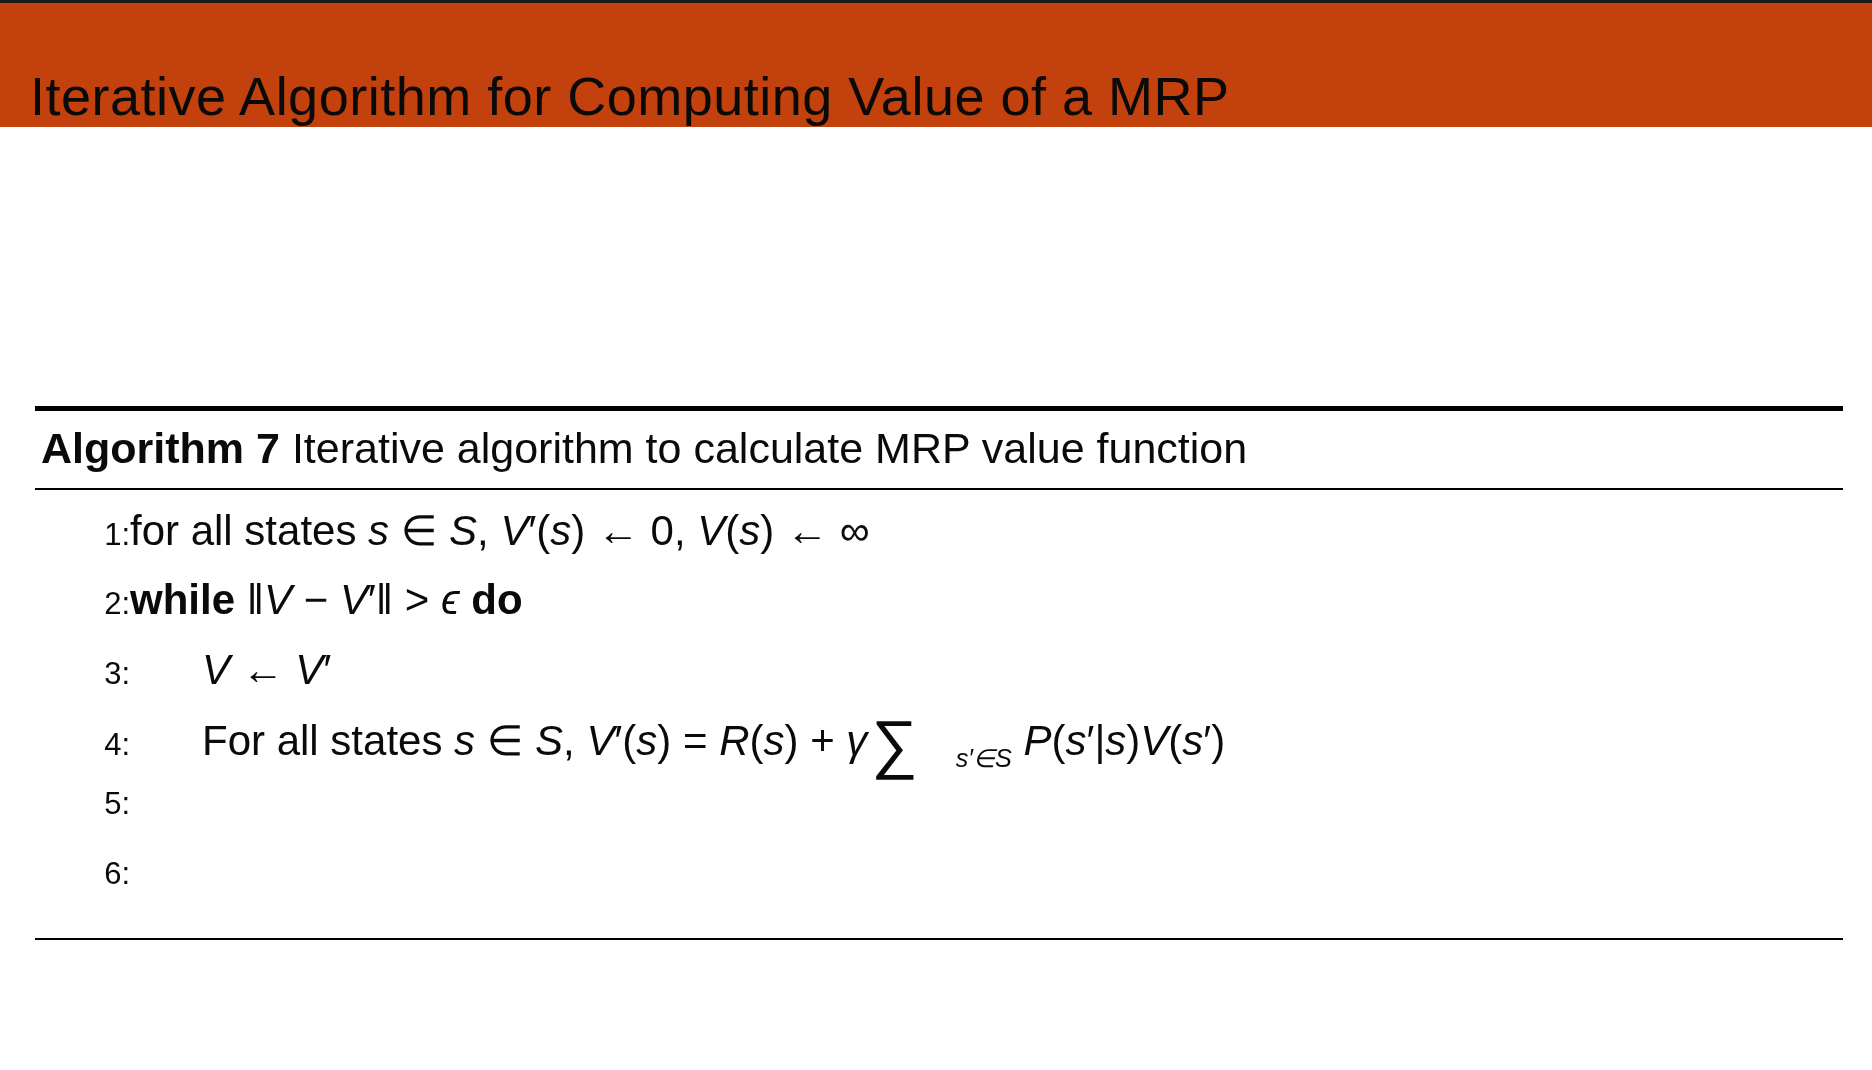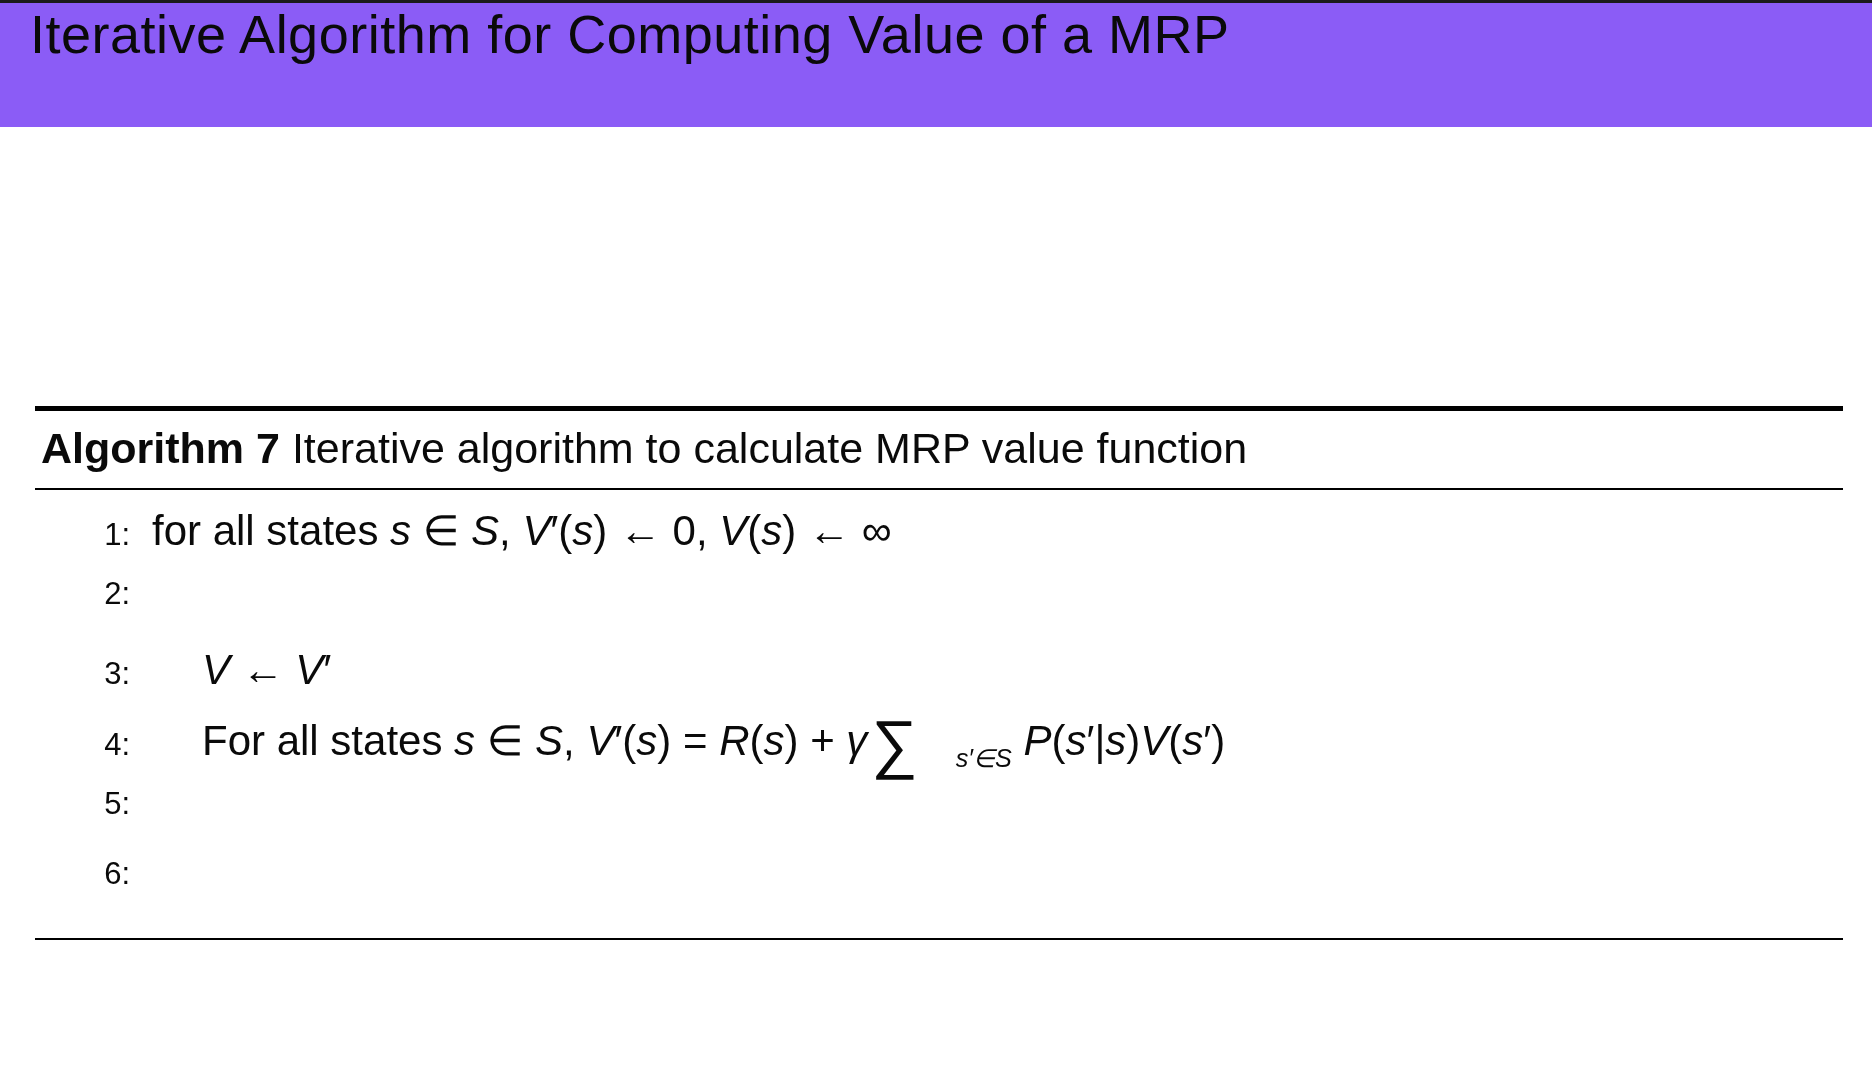--- a/index.html
+++ b/index.html
@@ -21,23 +21,23 @@
     top: 0; left: 0;
     width: 100%;
     height: 3px;
     background: #1b1b1b;
   }
   .title-bar {
     position: absolute;
     top: 3px; left: 0;
     width: 100%;
     height: 124px;
-    background: #8b5cf6;
+    background: #c2410c;
     display: flex;
-    align-items: flex-start;
+    align-items: flex-end;
   }
   .title-bar h1 {
     margin: 0 0 0 30px;
     font-size: 54px;
     font-weight: 500;
     letter-spacing: 0.5px;
     color: #0a0a0a;
   }
   .algorithm {
     position: absolute;
@@ -69,21 +69,20 @@
     height: 70px;
     font-size: 42px;
   }
   .line-num {
     flex: 0 0 95px;
     text-align: right;
     font-size: 31px;
     color: #0a0a0a;
   }
   .line-content {
-    margin-left: 22px;
     white-space: nowrap;
   }
   .line-content.indent-1 { margin-left: 72px; }
   .seg      { font-style: normal; font-weight: normal; }
   .seg.math { font-style: italic; }
   .seg.kw   { font-weight: bold; }
   .seg.sum  {
     font-size: 1.55em;
     line-height: 0;
     vertical-align: -0.17em;
@@ -111,20 +110,21 @@
       <span class="algo-label">Algorithm 7</span><span class="algo-caption">Iterative algorithm to calculate MRP value function</span>
     </div>
     <div class="rule thin"></div>
     <ol class="algo-body">
         <li class="algo-line">
           <span class="line-num">1:</span>
           <span class="line-content indent-0"><span class="seg">for all states </span><span class="seg math">s</span><span class="seg"> ∈ </span><span class="seg math">S</span><span class="seg">, </span><span class="seg math">V</span><span class="seg">′(</span><span class="seg math">s</span><span class="seg">) ← 0, </span><span class="seg math">V</span><span class="seg">(</span><span class="seg math">s</span><span class="seg">) ← ∞</span></span>
         </li>
         <li class="algo-line">
           <span class="line-num">2:</span>
+          <span class="line-content indent-0"><span class="seg kw">while </span><span class="seg">‖</span><span class="seg math">V</span><span class="seg"> − </span><span class="seg math">V</span><span class="seg">′‖ &gt; </span><span class="seg math">ϵ</span><span class="seg kw"> do</span></span>
         </li>
         <li class="algo-line">
           <span class="line-num">3:</span>
           <span class="line-content indent-1"><span class="seg math">V</span><span class="seg"> ← </span><span class="seg math">V</span><span class="seg">′</span></span>
         </li>
         <li class="algo-line">
           <span class="line-num">4:</span>
           <span class="line-content indent-1"><span class="seg">For all states </span><span class="seg math">s</span><span class="seg"> ∈ </span><span class="seg math">S</span><span class="seg">, </span><span class="seg math">V</span><span class="seg">′(</span><span class="seg math">s</span><span class="seg">) = </span><span class="seg math">R</span><span class="seg">(</span><span class="seg math">s</span><span class="seg">) + </span><span class="seg math">γ</span><span class="seg sum">∑</span><span class="seg subscr">s′∈S</span><span class="seg"> </span><span class="seg math">P</span><span class="seg">(</span><span class="seg math">s</span><span class="seg">′|</span><span class="seg math">s</span><span class="seg">)</span><span class="seg math">V</span><span class="seg">(</span><span class="seg math">s</span><span class="seg">′)</span></span>
         </li>
         <li class="algo-line">

